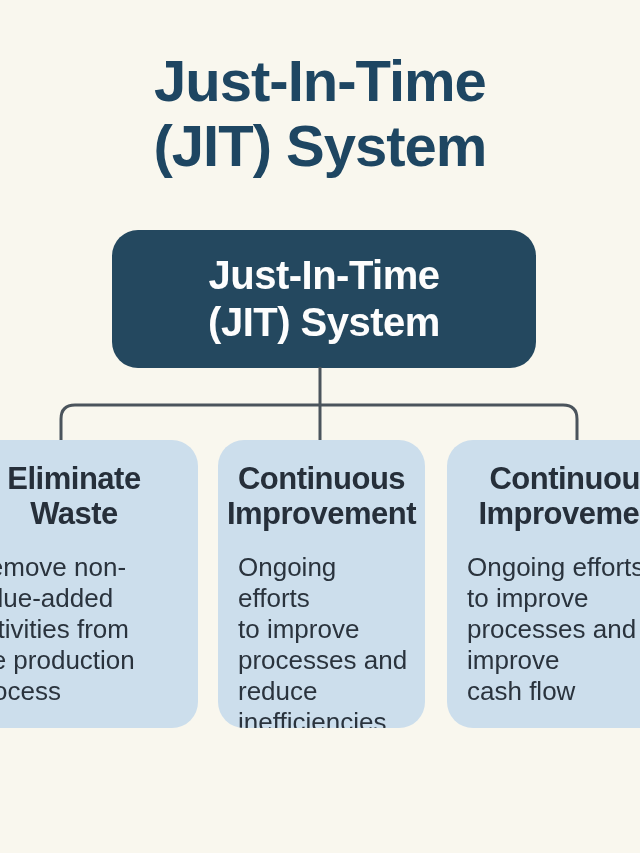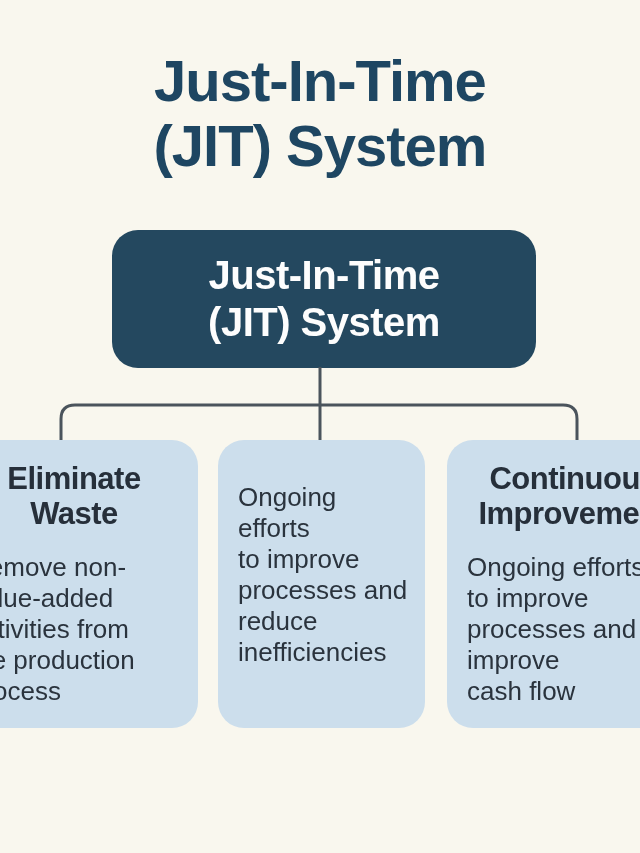--- a/index.html
+++ b/index.html
@@ -116,20 +116,22 @@
   <div class="card-heading">Eliminate
 Waste</div>
   <div class="card-body">Remove non-
 value-added
 activities from
 the production
 process</div>
 </div>
 
 <div class="card card-middle">
+  <div class="card-heading">Continuous
+Improvement</div>
   <div class="card-body">Ongoing efforts
 to improve
 processes and
 reduce
 inefficiencies</div>
 </div>
 
 <div class="card card-right">
   <div class="card-heading">Continuous
 Improvement</div>

